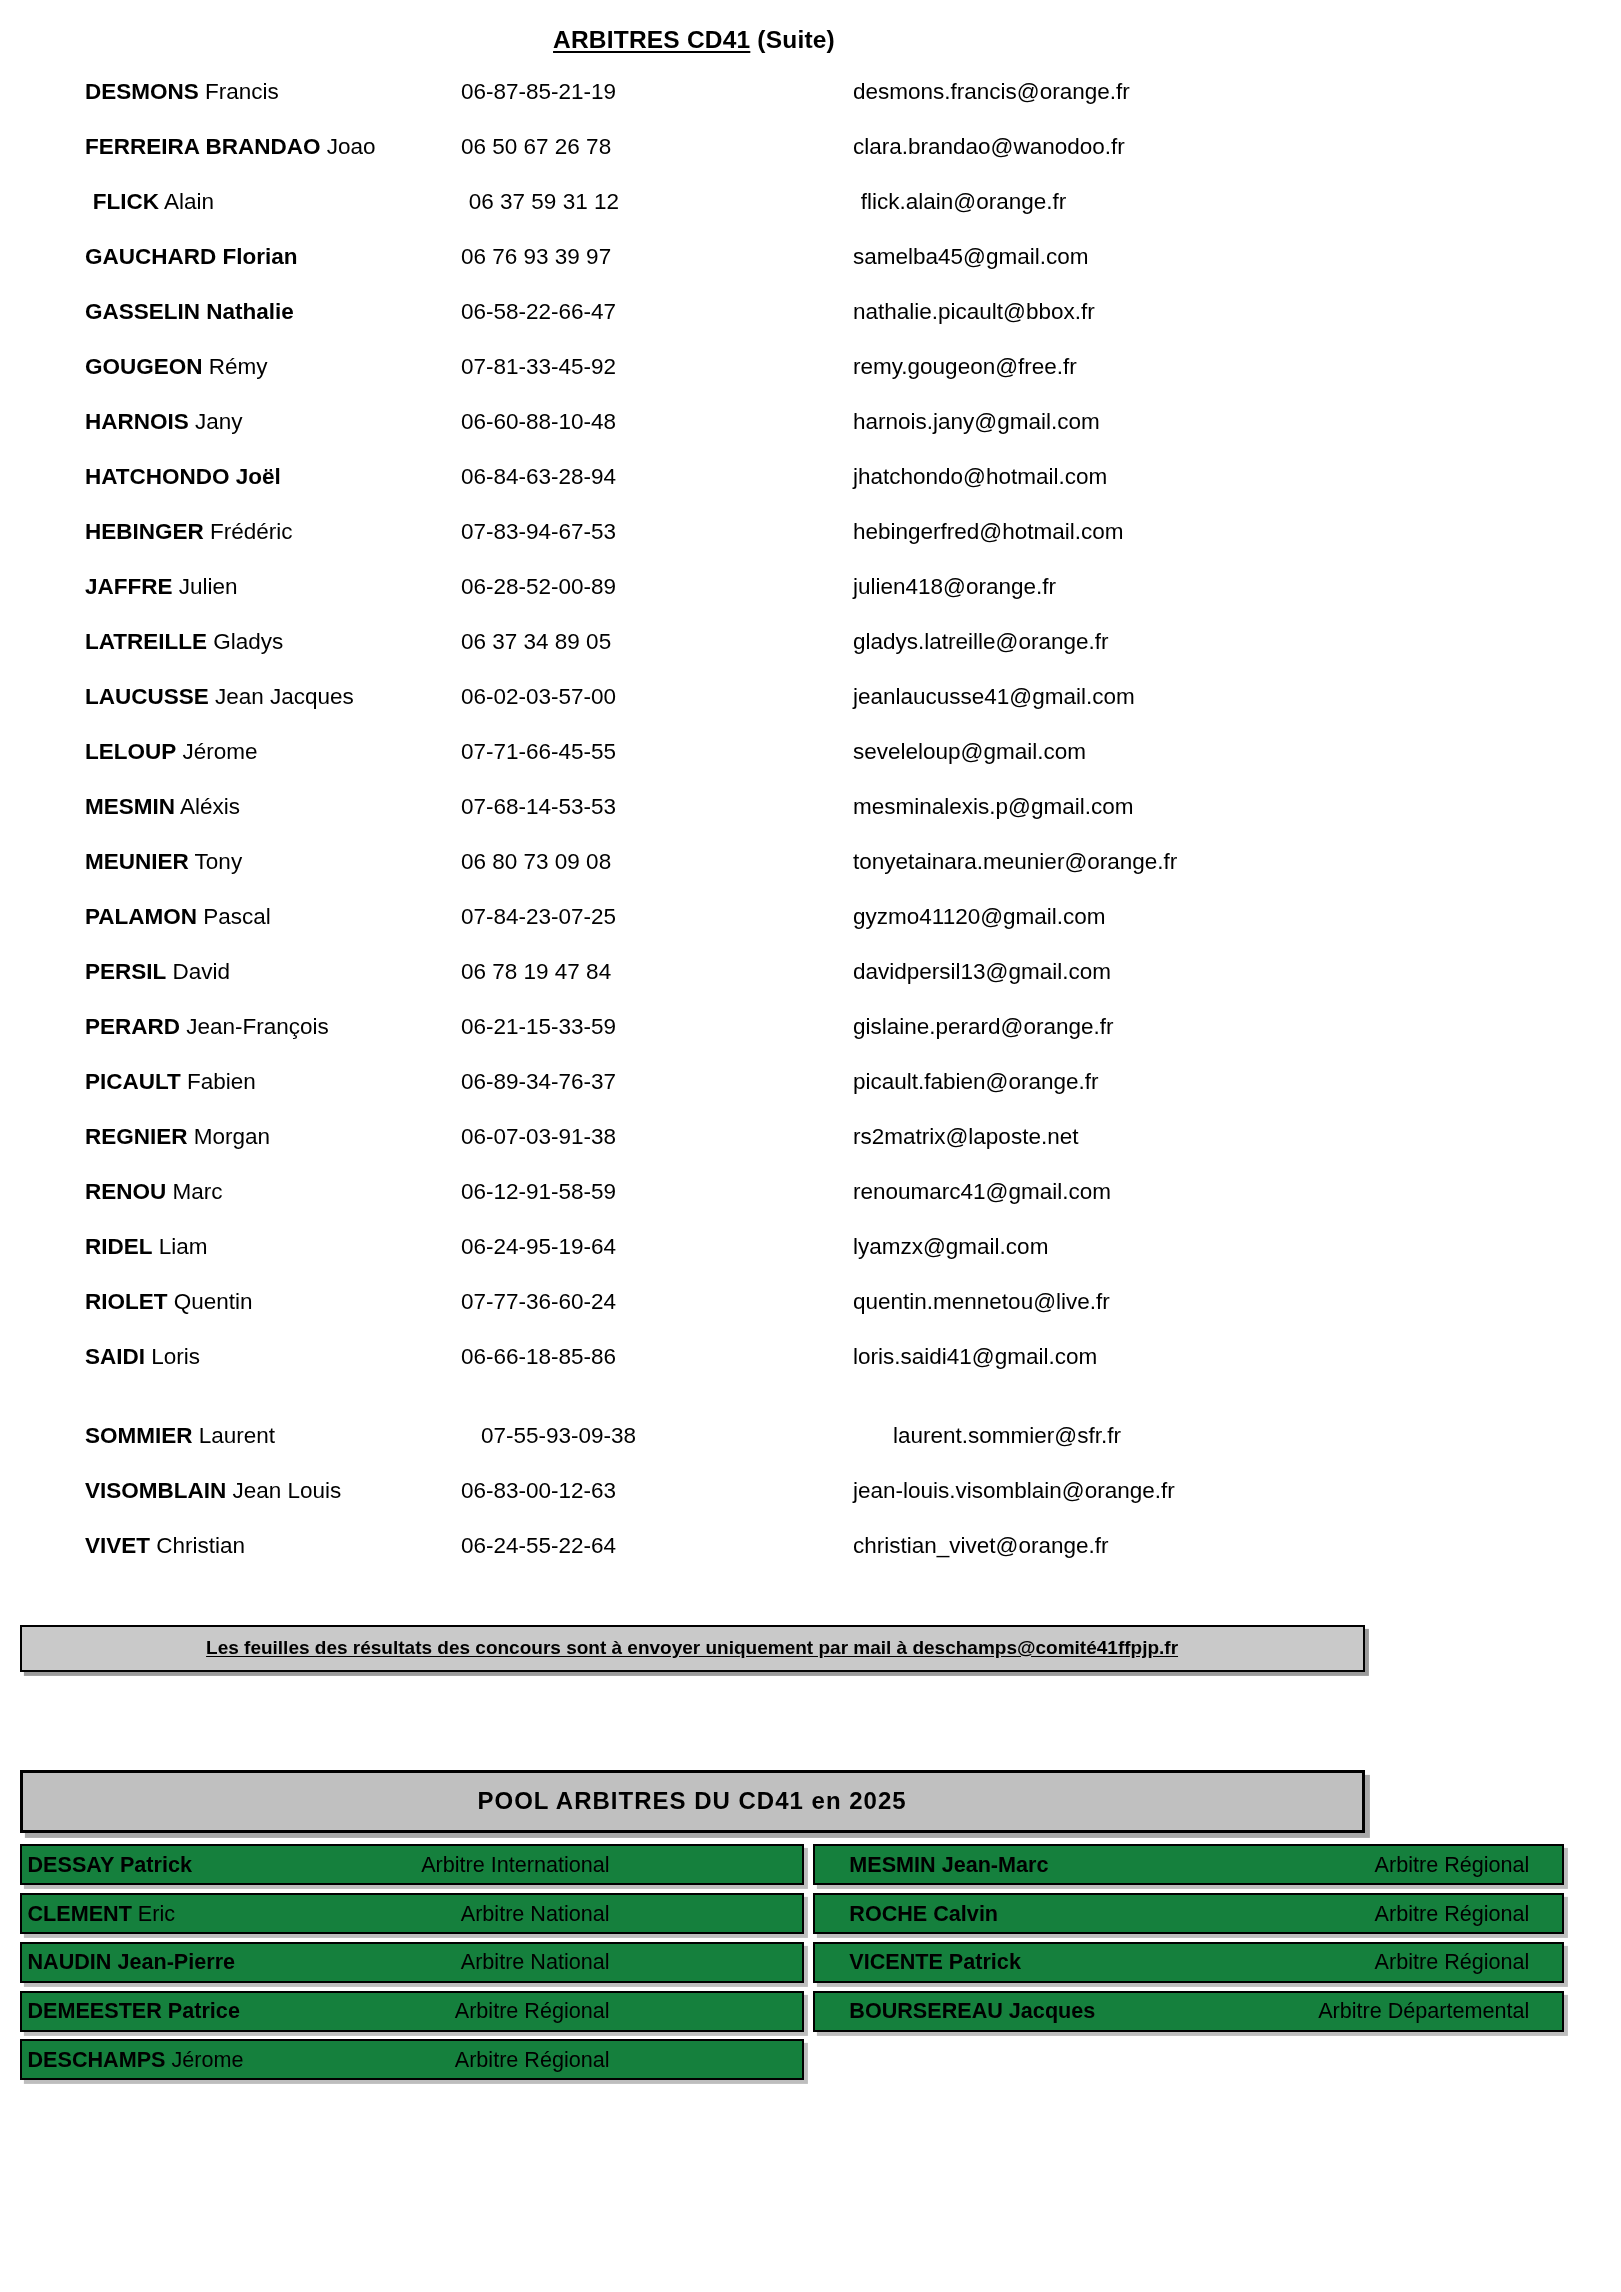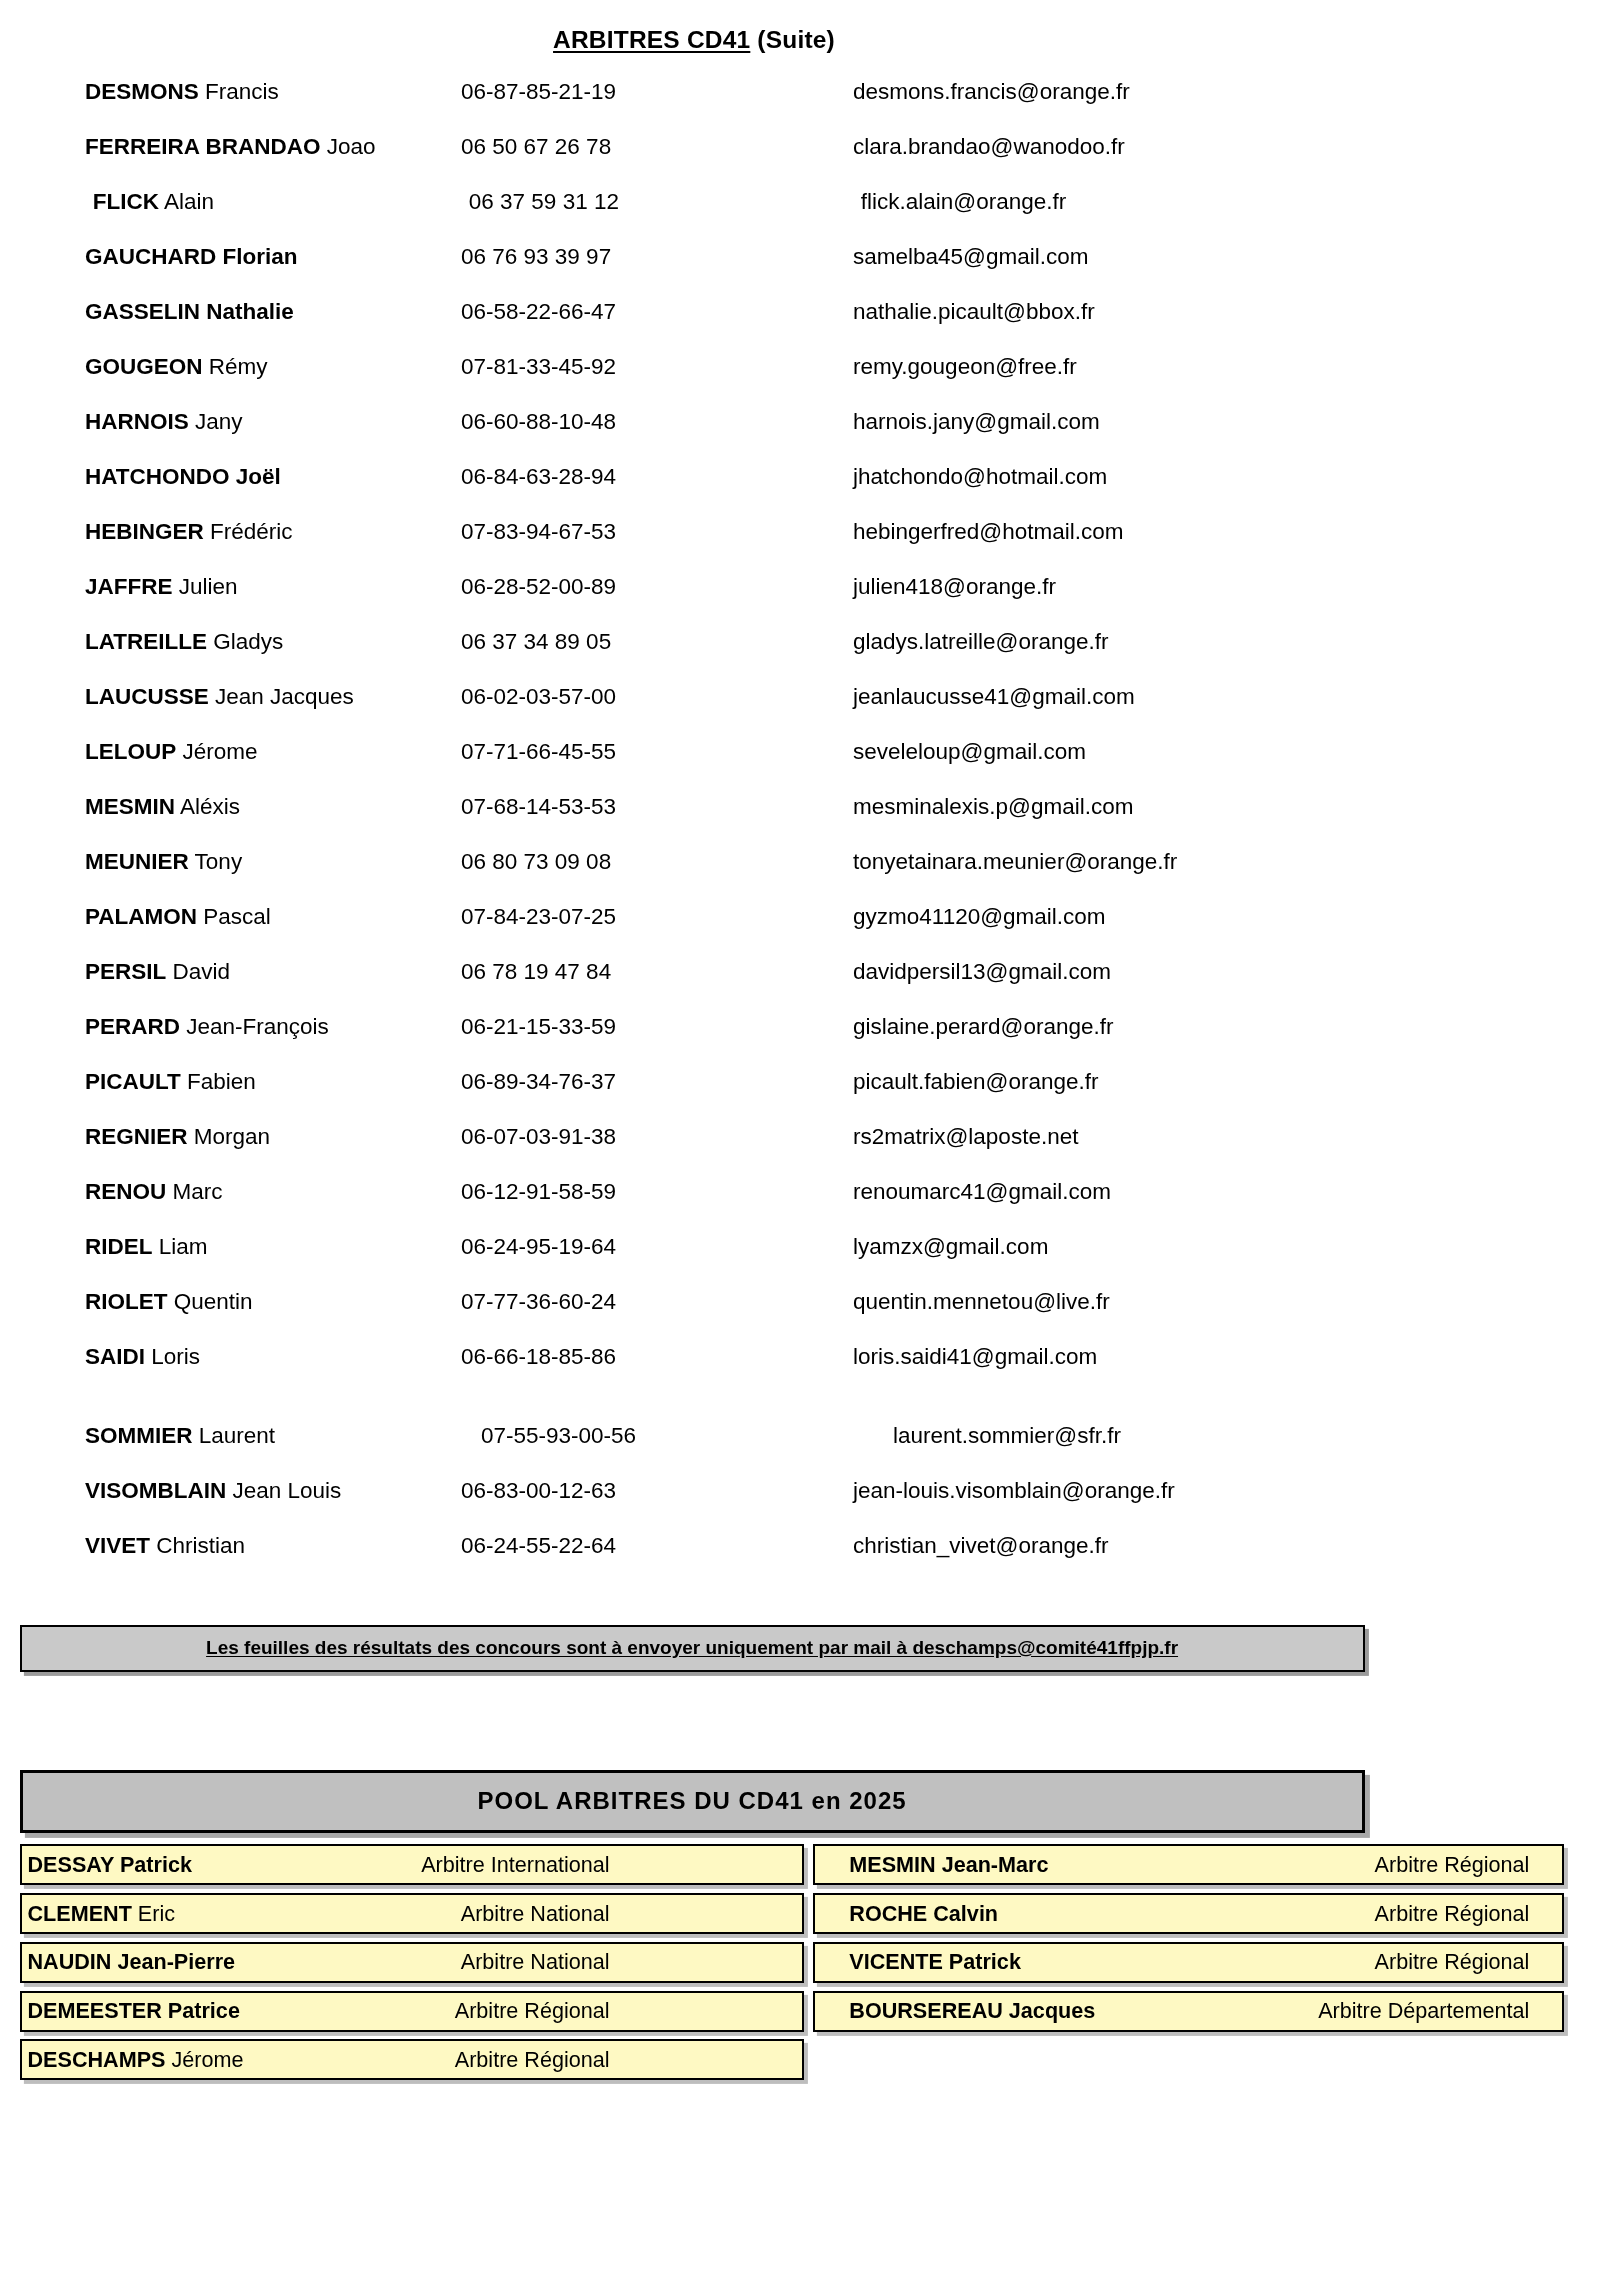--- a/index.html
+++ b/index.html
@@ -119,21 +119,21 @@
   .pool-row {
     display: flex;
     margin-bottom: 7.8px;
   }
   .pool-cell {
     border: 2.9px solid #000;
     height: 41px;
     display: flex;
     align-items: center;
     box-sizing: border-box;
-    background: #fef9c3;
+    background: #15803d;
     box-shadow: 3.9px 3.9px 0 0 #bdbdbd;
   }
   .pool-cell.left  { width: 784px; flex: 0 0 784px; }
   .pool-cell.right { width: 751px; flex: 0 0 751px; margin-left: 9.8px; padding-left: 28px; }
   .pool-cell .pname {
     font-size: 21.6px;
     font-weight: bold;
     padding-left: 5.9px;
     white-space: nowrap;
   }
@@ -273,21 +273,21 @@
         <div class="c-phone">07-77-36-60-24</div>
         <div class="c-mail">quentin.mennetou@live.fr</div>
       </div>
       <div class="ref-row">
         <div class="c-name"><span class="ln">SAIDI</span><span class="fn"> Loris</span></div>
         <div class="c-phone">06-66-18-85-86</div>
         <div class="c-mail">loris.saidi41@gmail.com</div>
       </div>
       <div class="ref-row gap-before">
         <div class="c-name"><span class="ln">SOMMIER</span><span class="fn"> Laurent</span></div>
-        <div class="c-phone">07-55-93-00-56</div>
+        <div class="c-phone">07-55-93-09-38</div>
         <div class="c-mail">laurent.sommier@sfr.fr</div>
       </div>
       <div class="ref-row">
         <div class="c-name"><span class="ln">VISOMBLAIN</span><span class="fn"> Jean Louis</span></div>
         <div class="c-phone">06-83-00-12-63</div>
         <div class="c-mail">jean-louis.visomblain@orange.fr</div>
       </div>
       <div class="ref-row">
         <div class="c-name"><span class="ln">VIVET</span><span class="fn">  Christian</span></div>
         <div class="c-phone">06-24-55-22-64</div>

